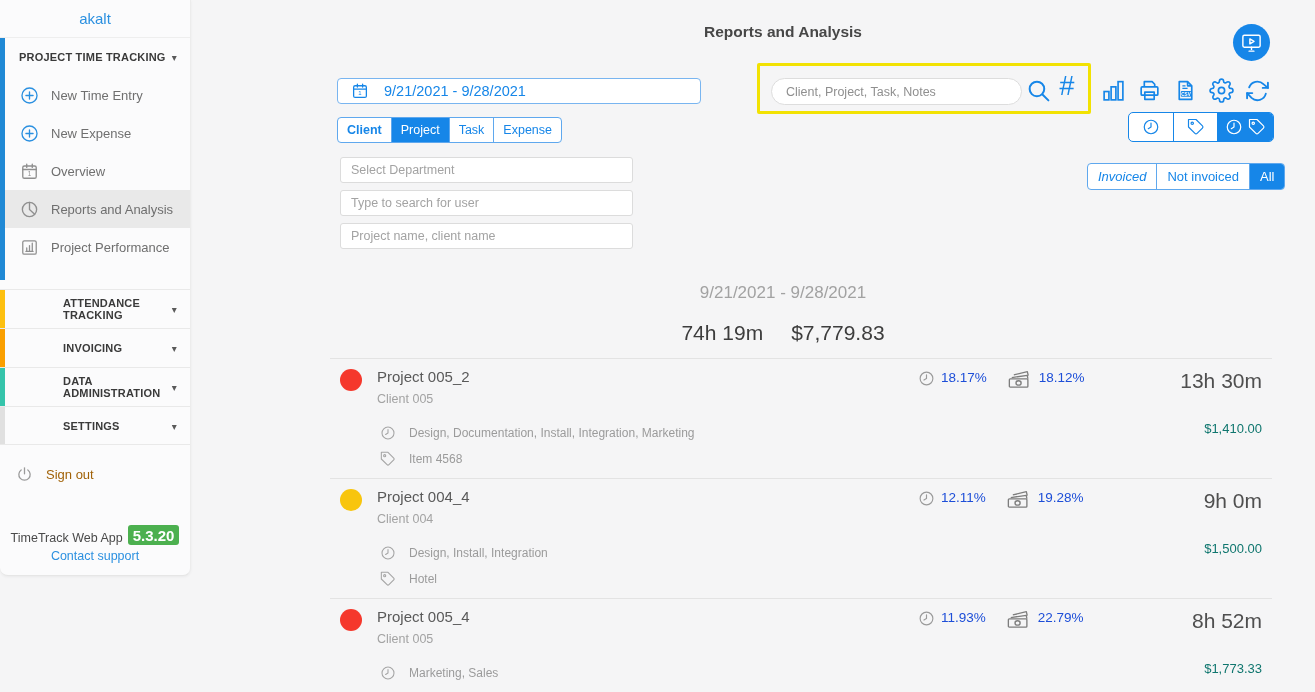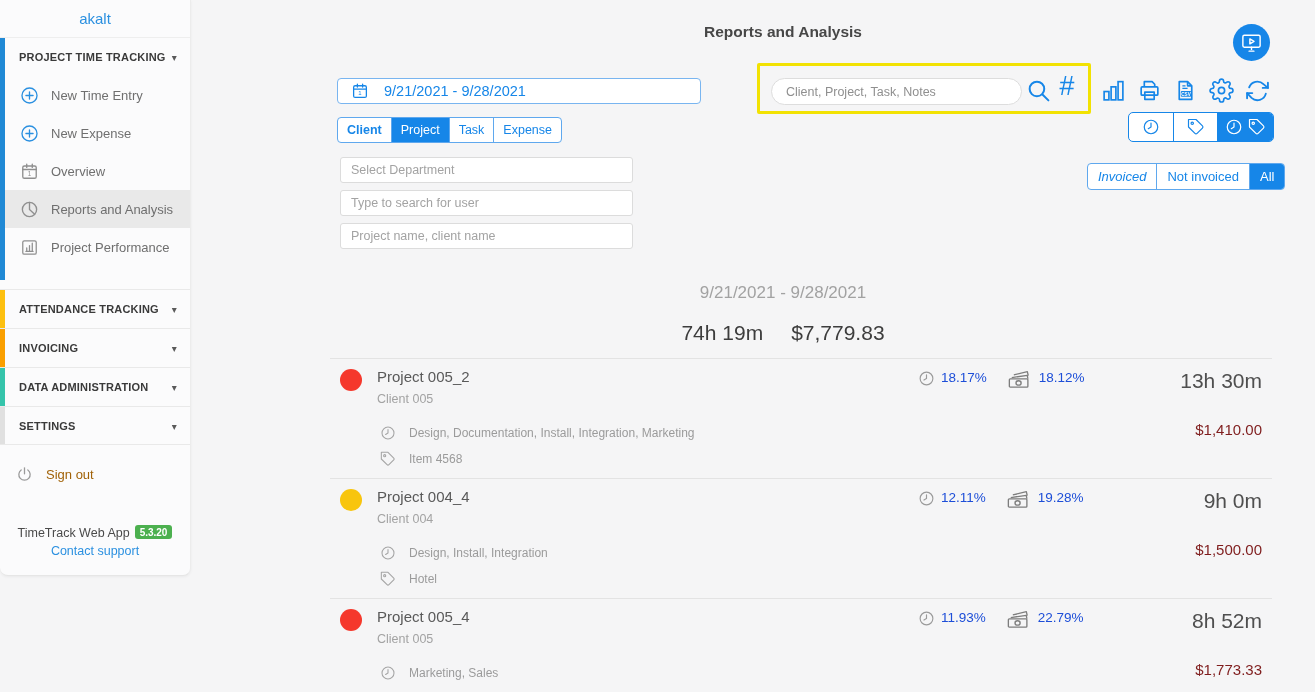--- a/index.html
+++ b/index.html
@@ -25,30 +25,30 @@
   .sb-header{ height:38px; display:flex; align-items:center; padding:0 13px 0 19px;
     font-size:11px; font-weight:bold; color:#3a3a3a; letter-spacing:.2px; }
   .sb-caret{ margin-left:auto; color:#5a5a5a; font-size:10px; }
   .sb-items{ padding-bottom:14px; }
   .sb-item{ height:38px; margin-left:5px; display:flex; align-items:center; gap:12px;
     padding-left:15px; font-size:13px; color:#6f6f6f; cursor:pointer; }
   .sb-item.selected{ background:#e9e9e9; }
   .sb-item .ico{ width:19px; height:19px; flex:0 0 19px; color:#8f8f8f; }
   .sb-item .ico.blue{ color:#2b90e0; }
   .sb-collapsed{ height:39px; border-top:1px solid #e9e9e9; position:relative; }
-  .sb-collapsed .sb-header{ height:38px; }
+  .sb-collapsed .sb-header{ height:38px;margin-left:44px; }
   .sb-collapsed.first{ margin-top:9px; }
   .sb-collapsed.last{ border-bottom:1px solid #e9e9e9; }
   .sb-signout{ position:absolute; top:466px; left:0; width:100%; display:flex;
     align-items:center; gap:13px; padding-left:16px; font-size:13px; color:#a16207; cursor:pointer; }
   .sb-signout .ico{ width:17px; height:17px; color:#9a9a9a; }
   .sb-footer{ position:absolute; top:525px; left:0; width:100%; text-align:center;
     font-size:12.5px; color:#4a4a4a; }
   .badge{ display:inline-block; margin-left:5px; background:#4cb04f; color:#fff;
-    font-size:10px; font-weight:bold; border-radius:3px; padding:1.5px 5px; vertical-align:1px; }
+    font-size:15px; font-weight:bold; border-radius:3px; padding:1.5px 5px; vertical-align:1px; }
   .sb-support{ margin-top:4px; color:#2b90e0; cursor:pointer; }
 
   
   .page-title{ position:absolute; left:333px; top:23px; width:900px; text-align:center;
     font-size:15.5px; font-weight:bold; color:#474747; }
   .help-btn{ position:absolute; left:1233px; top:24px; width:37px; height:37px;
     border-radius:50%; background:#1686e8; color:#fff; display:flex;
     align-items:center; justify-content:center; cursor:pointer; }
   .help-btn .ic{ width:23px; height:23px; }
 
@@ -111,21 +111,21 @@
   .pclient{ position:absolute; left:47px; top:33px; font-size:12.5px; color:#a3a3a3; }
   .ppcts{ position:absolute; left:588px; top:11px; display:flex; 
     font-size:13.5px; color:#1d4ed8; }
   .ppcts .ic{ width:17px; height:17px; color:#9a9a9a; margin-right:6px; }
   .ppcts .ic.money{ width:26px; height:19px; margin-left:20px; color:#7d7d7d; }
   .pdur{ position:absolute; right:10px; top:10px; font-size:21px; color:#4f4f4f; }
   .pline{ position:absolute; left:50px; display:flex; align-items:center; gap:13px;
     font-size:12px; color:#9b9b9b; }
   .pline .ic{ width:16px; height:16px; color:#a5a5a5; flex:0 0 16px; }
   .ptasks{ top:66px; } .ptag{ top:92px; }
-  .pamt{ position:absolute; right:10px; top:62px; font-size:15px; color:#7f1d1d; }
+  .pamt{ position:absolute; right:10px; top:62px; font-size:13px; color:#0f766e; }
 </style>
 </head>
 <body>
 
 <div class="screen">
 
   <div class="sidebar">
     <div class="sb-user">akalt</div>
 
     <div class="sb-section">

